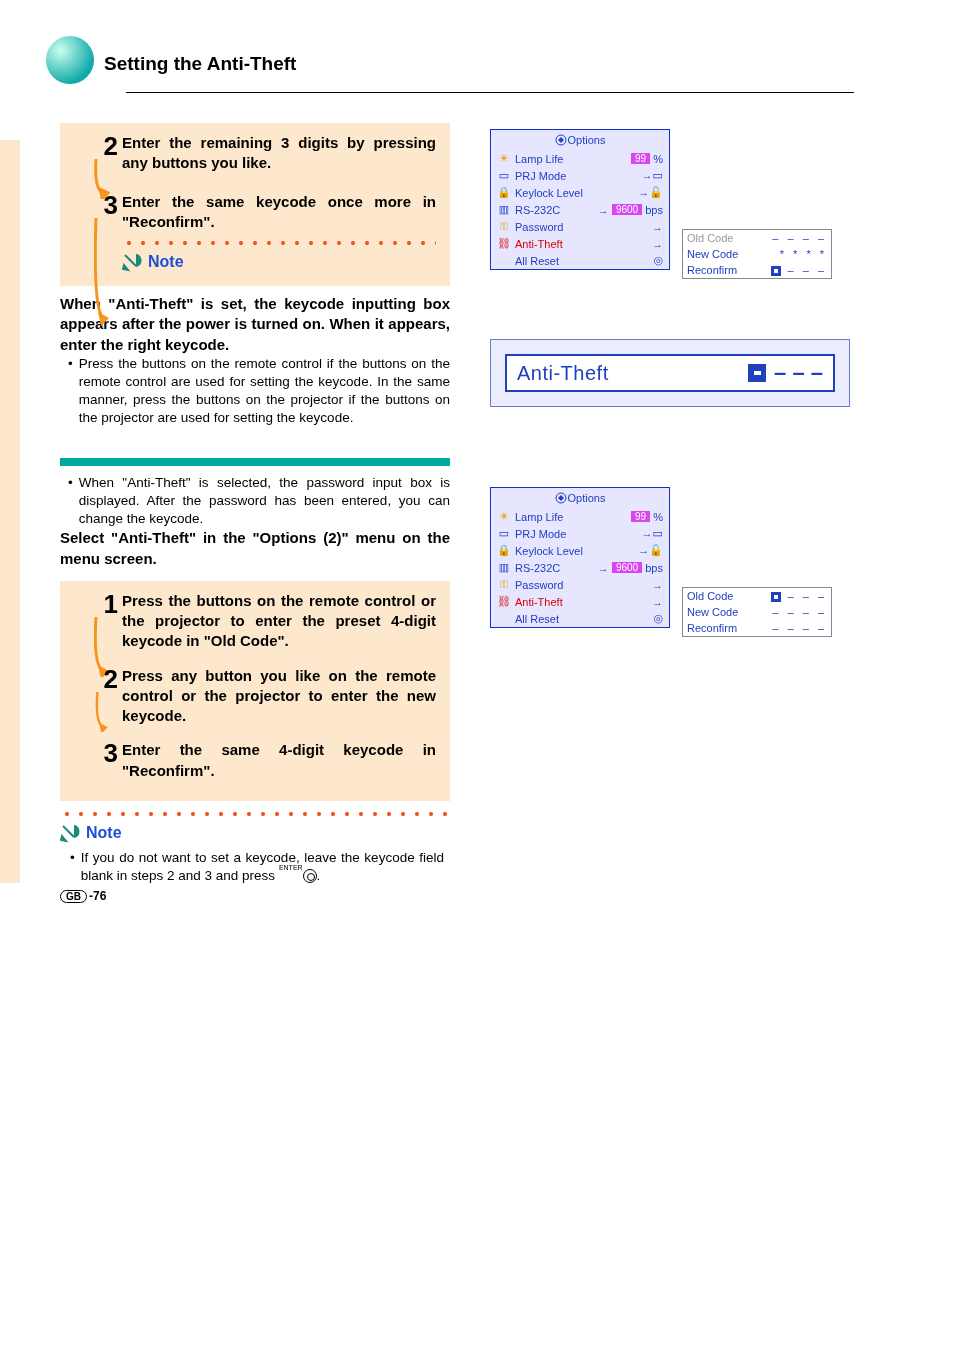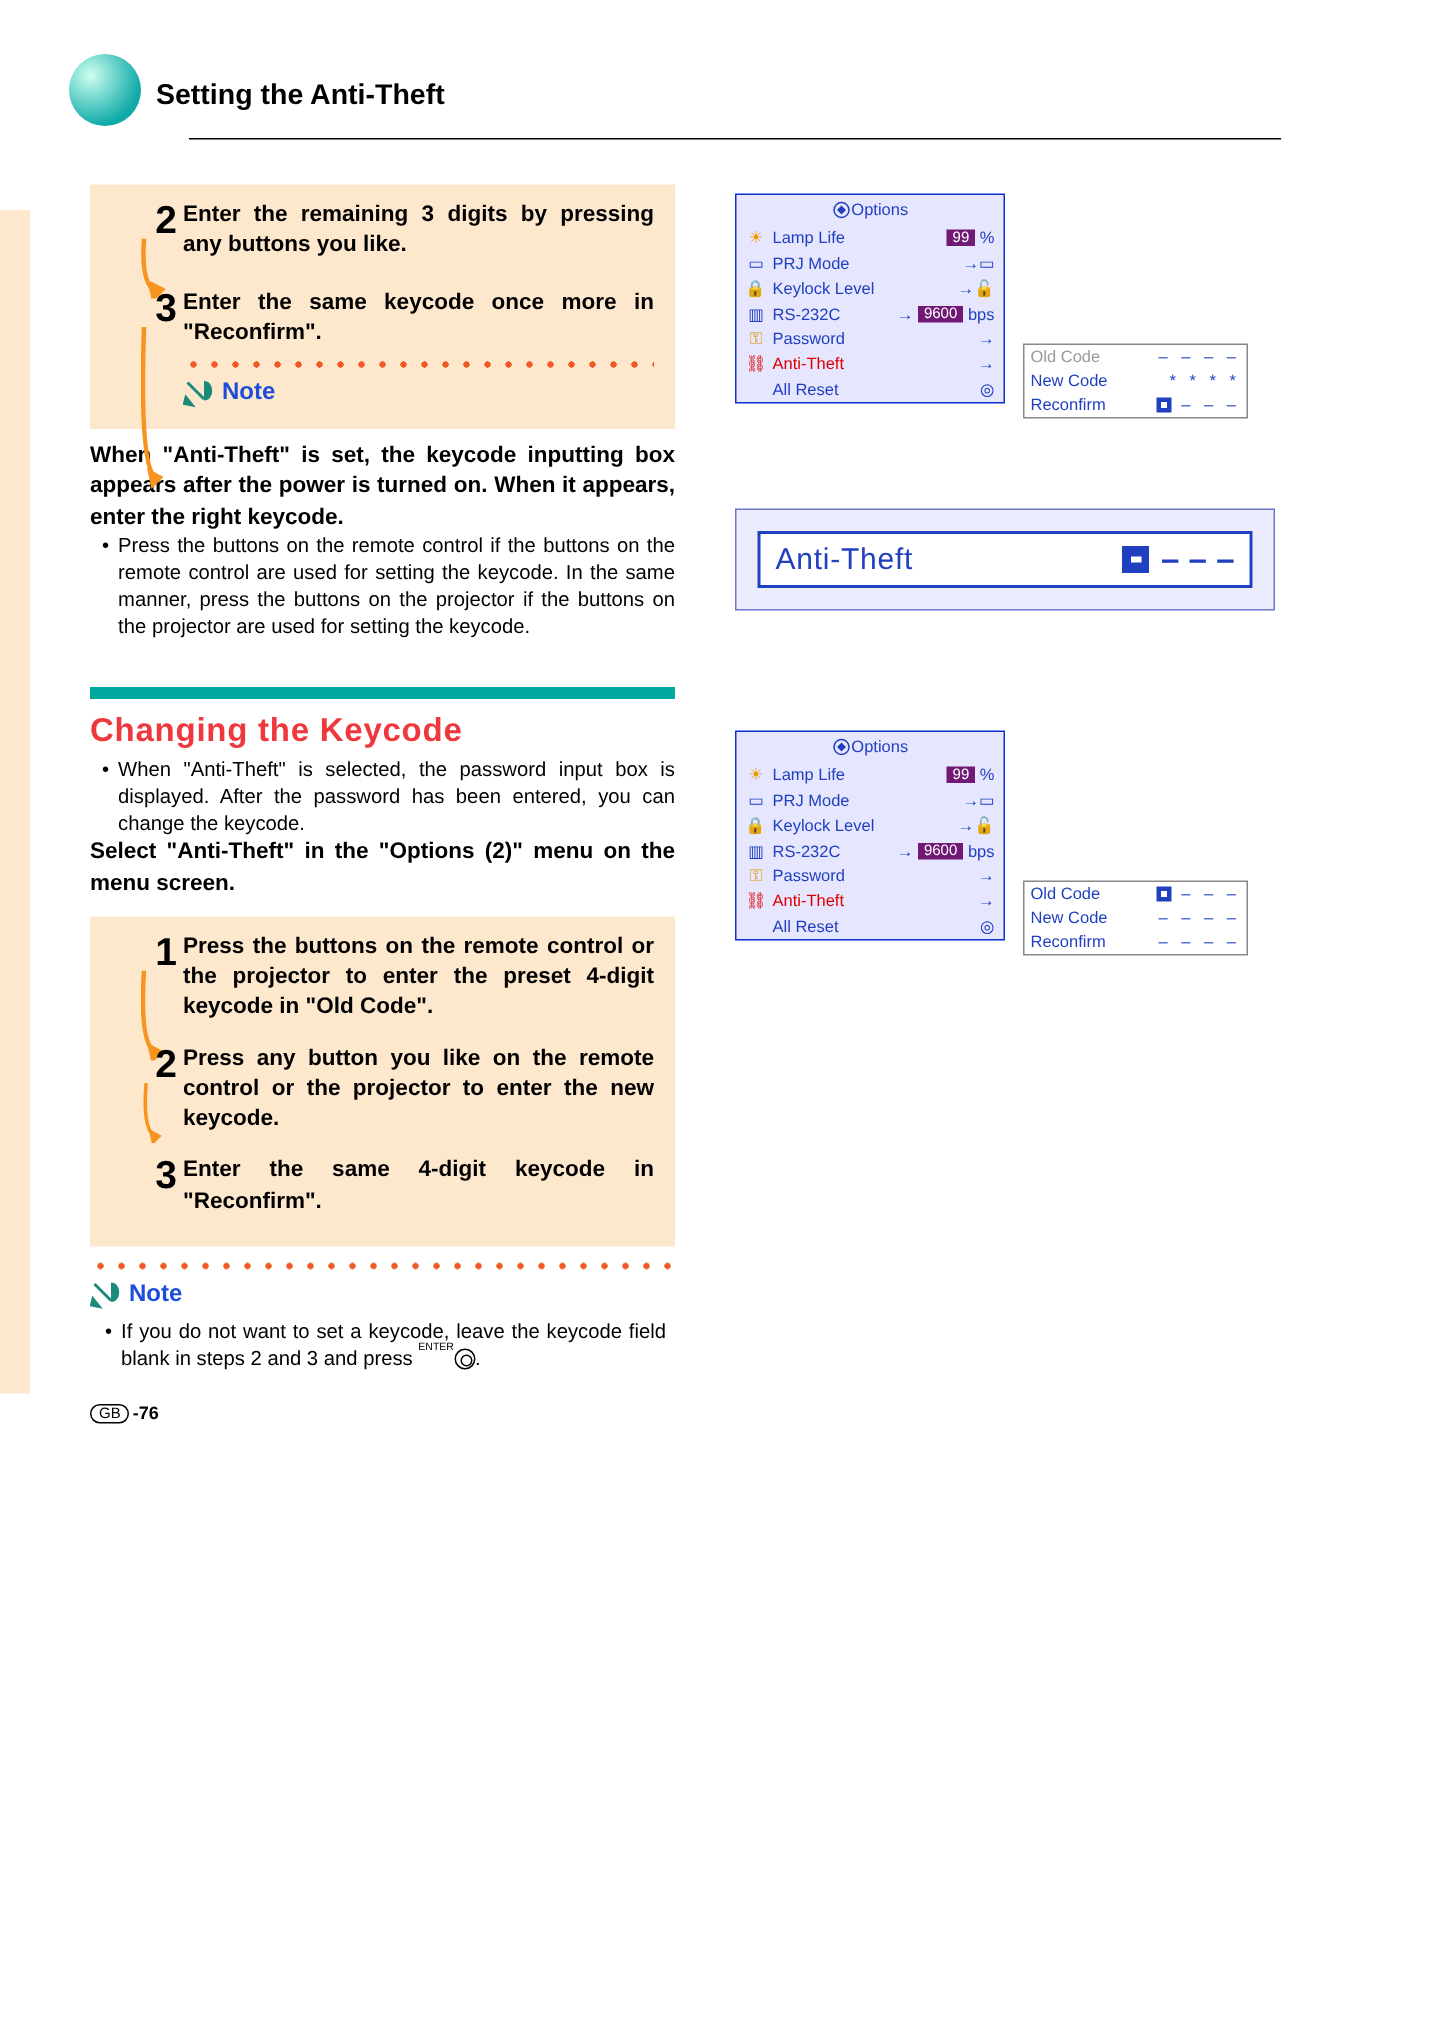--- a/index.html
+++ b/index.html
@@ -37,37 +37,37 @@
   .arrow-char { font-family: 'Arial'; }
   .page-link { color: #ef373e; }
   .osd-group { display: flex; align-items: flex-start; gap: 12px; margin-bottom: 60px; }
   .osd-box { width: 180px; border: 1px solid #1030d0; background: #e6e6ff; font-size: 11px; }
   .osd-title { text-align: center; padding: 4px 0; color: #2040c0; display:flex; align-items:center; justify-content:center; gap:1px;}
   .osd-title svg { width:12px; height:12px;}
   .osd-row { display: flex; align-items: center; padding: 2px 6px; color: #2040c0; white-space: nowrap; }
   .osd-row .ic { width: 14px; display: inline-flex; justify-content: center; margin-right: 4px; }
   .osd-row .lbl { flex: 1; }
   .osd-row .val { }
-  .badge { background: #701a75; color: #fff; padding: 0 4px; font-size: 10px; }
+  .badge { background: #d946ef; color: #fff; padding: 0 4px; font-size: 10px; }
   .red-t { color: #d00; }
   .code-box { border: 1px solid #888; background: #fff; font-size: 11px; margin-top: 100px; width: 150px; }
   .code-box2 { border: 1px solid #888; background: #fff; font-size: 11px; margin-top: 100px; width: 150px; }
   .code-row { display: flex; padding: 2px 4px; color: #2040c0; }
   .code-row .clbl { flex: 1; white-space: nowrap; }
   .code-row .cval { letter-spacing: 3px; white-space: nowrap; }
   .code-row.gray .clbl { color: #999; }
   .sq { display: inline-block; width: 10px; height: 10px; background: #2040c0; vertical-align: middle; position:relative;}
   .sq::after{content:"";position:absolute;left:3px;top:3px;width:4px;height:4px;background:#fff;}
   .anti-box { border: 1px solid #6a7acb; background: #ebedff; padding: 14px; margin-top: 50px; margin-bottom:80px;}
   .anti-inner { border: 2px solid #2040c0; background: #fff; display: flex; align-items: center; padding: 4px 10px; }
   .anti-label { color: #2040c0; font-size: 20px; font-weight: 500; flex: 1; letter-spacing: 0.5px;}
   .anti-code { color: #2040c0; font-size: 22px; font-weight: bold; display:flex; align-items:center; gap:8px;}
   .anti-code .sqb { display:inline-block; width:18px; height:18px; background:#2040c0; position:relative;}
   .anti-code .sqb::after{content:"";position:absolute;left:6px;top:7px;width:7px;height:4px;background:#fff;}
-  .footer { margin-top: 20px; margin-left: 40px; display: flex; align-items: center; font-size: 12px; }
+  .footer { margin-top: 4px; margin-left: 40px; display: flex; align-items: center; font-size: 12px; font-weight: bold; }
   .footer .gb { border: 1px solid #000; border-radius: 10px; padding: 0 5px; font-size: 10px; margin-right: 2px; }
   .enter-circ { display:inline-block; width:14px; height:14px; border:1px solid #000; border-radius:50%; position:relative; vertical-align:middle;}
   .enter-circ::after{content:""; position:absolute; left:3px; top:3px; width:6px; height:6px; border:1px solid #000; border-radius:50%;}
   .enter-label{font-size:7px; position:relative; top:-10px;}
 </style>
 </head>
 <body>
 
 <div class="page">
   <div class="tab"></div>
@@ -122,21 +122,20 @@
           <span>Note</span>
         </div>
       </div>
 
       <div class="para-b">When "Anti-Theft" is set, the keycode inputting box appears after the power is turned on. When it appears, enter the right keycode.</div>
       <div class="para-n">
           <span>Press the buttons on the remote control if the buttons on the remote control are used for setting the keycode. In the same manner, press the buttons on the projector if the buttons on the projector are used for setting the keycode.</span>
         </div>
 
       <div class="green-bar"></div>
-      <div class="section-title">Changing the Keycode</div>
       <div class="para-n">
           <span>When "Anti-Theft" is selected, the password input box is displayed. After the password has been entered, you can change the keycode.</span>
         </div>
       <div class="para-b" style="margin-top:0;">Select "Anti-Theft" in the "Options (2)" menu on the menu screen.</div>
 
       <div class="peach" style="margin-top:12px;">
         <div class="step">
           <div class="step-num-wrap">
             <div class="step-num">1</div>
             <div class="step-arrow step-arrow-short"><svg viewBox="0 0 18 60">

